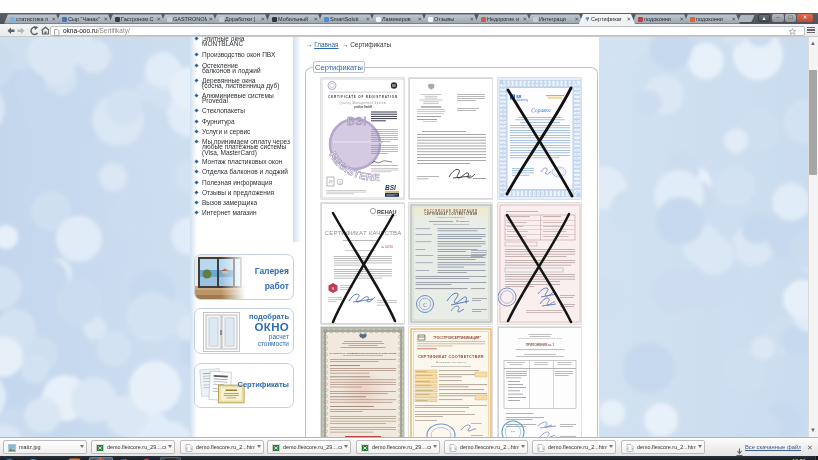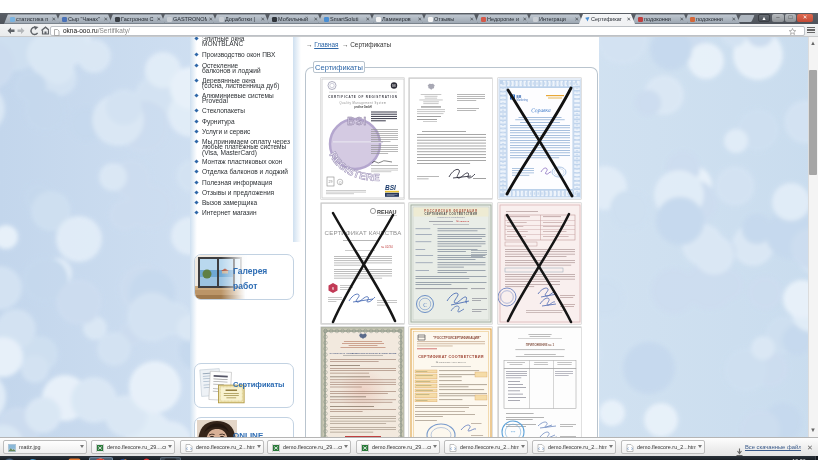--- a/index.html
+++ b/index.html
@@ -20,21 +20,21 @@
 
 #page{position:absolute;top:24px;left:0;width:818px;height:400px;background:#cfe0f0;overflow:hidden}
 #whitepanel{position:absolute;left:190px;top:0;width:409px;height:400px;background:#fff}#lsoft{position:absolute;left:190px;top:0;width:7px;height:400px;background:linear-gradient(90deg,#cfe0f0,#fff)}
 #sep{position:absolute;left:293px;top:0;width:8px;height:205px;background:linear-gradient(90deg,#cfe0f0,#ffffff)}
 
 #menu{position:absolute;left:195px;top:0px;width:100px}
 .mi{position:absolute;left:0;width:102px;padding-left:7px;font-size:6.55px;line-height:5.25px;color:#2c3034}
 .mi:before{content:"";position:absolute;left:0;top:1px;width:3px;height:3px;background:#2e67a8;transform:rotate(45deg)}
 
 .promo{position:absolute;left:194px;width:100px;background:#fff;border:1px solid #c2d2e2;border-radius:7px;overflow:hidden}
-.promo .pt{position:absolute;right:4px;color:#2e6db4;text-align:left;width:56px}
+.promo .pt{position:absolute;right:4px;color:#2e6db4;text-align:right;width:56px}
 
 #crumbs{position:absolute;left:306px;top:4px;font-size:6.4px;color:#333}
 #crumbs a{color:#2e67a8;text-decoration:underline}
 #mainbox{position:absolute;left:305px;top:30px;width:293px;height:370px;border:1px solid #b9c4ce;border-radius:7px 7px 0 0;border-bottom:none;background:#fff}
 #legend{position:absolute;left:313px;top:23.5px;width:52px;height:12px;background:#fff;border:1px solid #b9c4ce;border-radius:2px;font-size:7.5px;line-height:11px;color:#2e67a8;text-align:center}
 .cell{position:absolute;width:83px;height:121px;background:#fff;overflow:hidden;box-shadow:0 0 0 0.5px #c2c2c2}
 
 #sbar{position:absolute;right:0;top:0;width:10px;height:400px;background:#f4f4f4;border-left:1px solid #dcdcdc}
 #sthumb{position:absolute;right:1px;top:33px;width:8px;height:105px;background:#a6a6a6;border-radius:1px}
 .sarr{position:absolute;right:1px;width:8px;font-size:6px;color:#666;text-align:center}
@@ -934,20 +934,33 @@
 <rect x="0" y="0" width="52" height="44" fill="url(#fade1)"></rect>
 <defs>
             <linearGradient id="fade1" x1="0" y1="0" x2="1" y2="0">
               <stop offset="0.5" stop-color="#fff" stop-opacity="0"></stop>
               <stop offset="0.97" stop-color="#fdfeff" stop-opacity="1"></stop>
             </linearGradient>
           </defs>
         </svg>
 <div class="pt" style="top:9px;font-size:8.5px;font-weight:bold;line-height:15px">Галерея<br>работ</div>
 </div>
+<div class="promo" style="top:271px;height:45.5px">
+<svg class="abs" style="left:8px;top:3px" width="37" height="40" viewBox="0 0 37 40">
+<rect x="0.5" y="0.5" width="36" height="39" fill="#fcfcfc" stroke="#b8b8b8" stroke-width="0.8"></rect>
+<rect x="3" y="3" width="15" height="34" fill="#f4f4f4" stroke="#a8a8a8" stroke-width="0.7"></rect>
+<rect x="19" y="3" width="15" height="34" fill="#f4f4f4" stroke="#a8a8a8" stroke-width="0.7"></rect>
+<rect x="6" y="6" width="9" height="28" fill="#ddeaf4" stroke="#b0b8c0" stroke-width="0.6"></rect>
+<rect x="22" y="6" width="9" height="28" fill="#ddeaf4" stroke="#b0b8c0" stroke-width="0.6"></rect>
+<rect x="17" y="18" width="2" height="5" fill="#909090"></rect>
+</svg>
+<div class="pt" style="top:3px;font-size:7.5px;font-weight:bold">подобрать</div>
+<div class="pt" style="top:12px;font-size:11.5px;font-weight:bold;letter-spacing:.3px">ОКНО</div>
+<div class="pt" style="top:25px;font-size:6.5px;line-height:6.5px">расчет<br>стоимости</div>
+</div>
 <div class="promo" style="top:326px;height:44.5px">
 <svg class="abs" style="left:4px;top:2px" width="46" height="40" viewBox="0 0 52 42">
 <g transform="rotate(-4 14 18)">
             <rect x="2" y="2" width="22" height="30" fill="#eef2f6" stroke="#b8c4d0" stroke-width="0.6"></rect>
 <rect x="5" y="6" width="16" height="1" fill="#9ab"></rect>
             <rect x="5" y="9" width="16" height="0.8" fill="#abc"></rect>
             <rect x="5" y="12" width="16" height="0.8" fill="#abc"></rect>
             <rect x="5" y="15" width="12" height="0.8" fill="#abc"></rect>
             <rect x="5" y="19" width="16" height="0.8" fill="#abc"></rect>
             <rect x="5" y="22" width="10" height="0.8" fill="#abc"></rect>
@@ -964,32 +977,20 @@
 <g>
             <rect x="22" y="20" width="29" height="20" fill="#f2e8b8" stroke="#b09840" stroke-width="1"></rect>
 <rect x="24" y="22" width="25" height="16" fill="#f8f2d0" stroke="#c0a850" stroke-width="0.5" stroke-dasharray="1 .6"></rect>
 <rect x="30" y="25" width="13" height="1.5" fill="#887030"></rect>
             <rect x="28" y="29" width="17" height="0.8" fill="#998840"></rect>
             <rect x="28" y="31.5" width="17" height="0.8" fill="#998840"></rect>
             <rect x="31" y="34" width="11" height="0.8" fill="#998840"></rect>
           </g>
 </svg>
 <div class="pt" style="top:16px;font-size:7.5px;font-weight:bold">Сертификаты</div>
-</div>
-<div class="promo" style="top:379.8px;height:26px;border-radius:7px 7px 0 0">
-<svg class="abs" style="left:2px;top:2px" width="40" height="24" viewBox="0 0 40 24">
-<rect width="40" height="24" fill="#e4d6c8"></rect>
-<path d="M1 24 C 1 8 8 1 20 1 C 32 1 39 8 39 24 Z" fill="#352419"></path>
-<path d="M9 24 C 9 14 13 9 20 9 C 27 9 31 14 31 24 Z" fill="#d8b096"></path>
-<path d="M7 13 C 10 5 16 3.5 20 3.5 C 25 3.5 30 6 32 12 C 28 8 24 7 20 7 C 15 7 10 9 7 13 Z" fill="#241710"></path>
-<ellipse cx="15" cy="17.5" rx="2.2" ry="1.4" fill="#2a1a12"></ellipse>
-<ellipse cx="25" cy="17.5" rx="2.2" ry="1.4" fill="#2a1a12"></ellipse>
-<path d="M12 15 q3 -1.5 5.5 -0.5 M22.5 14.5 q3 -1 5.5 0.5" stroke="#241710" stroke-width="0.8" fill="none"></path>
-</svg>
-<div class="pt" style="top:13px;font-size:8px;font-weight:bold">ONLINE</div>
 </div>
   <div id="sbar">
     <div class="sarr" style="top:3px">▲</div>
     <div id="sthumb"></div>
     <div class="sarr" style="top:390px">▼</div>
   </div>
 </div>
 
 <div id="dlbar">
       <div class="dli" style="left:3px;width:84px">

